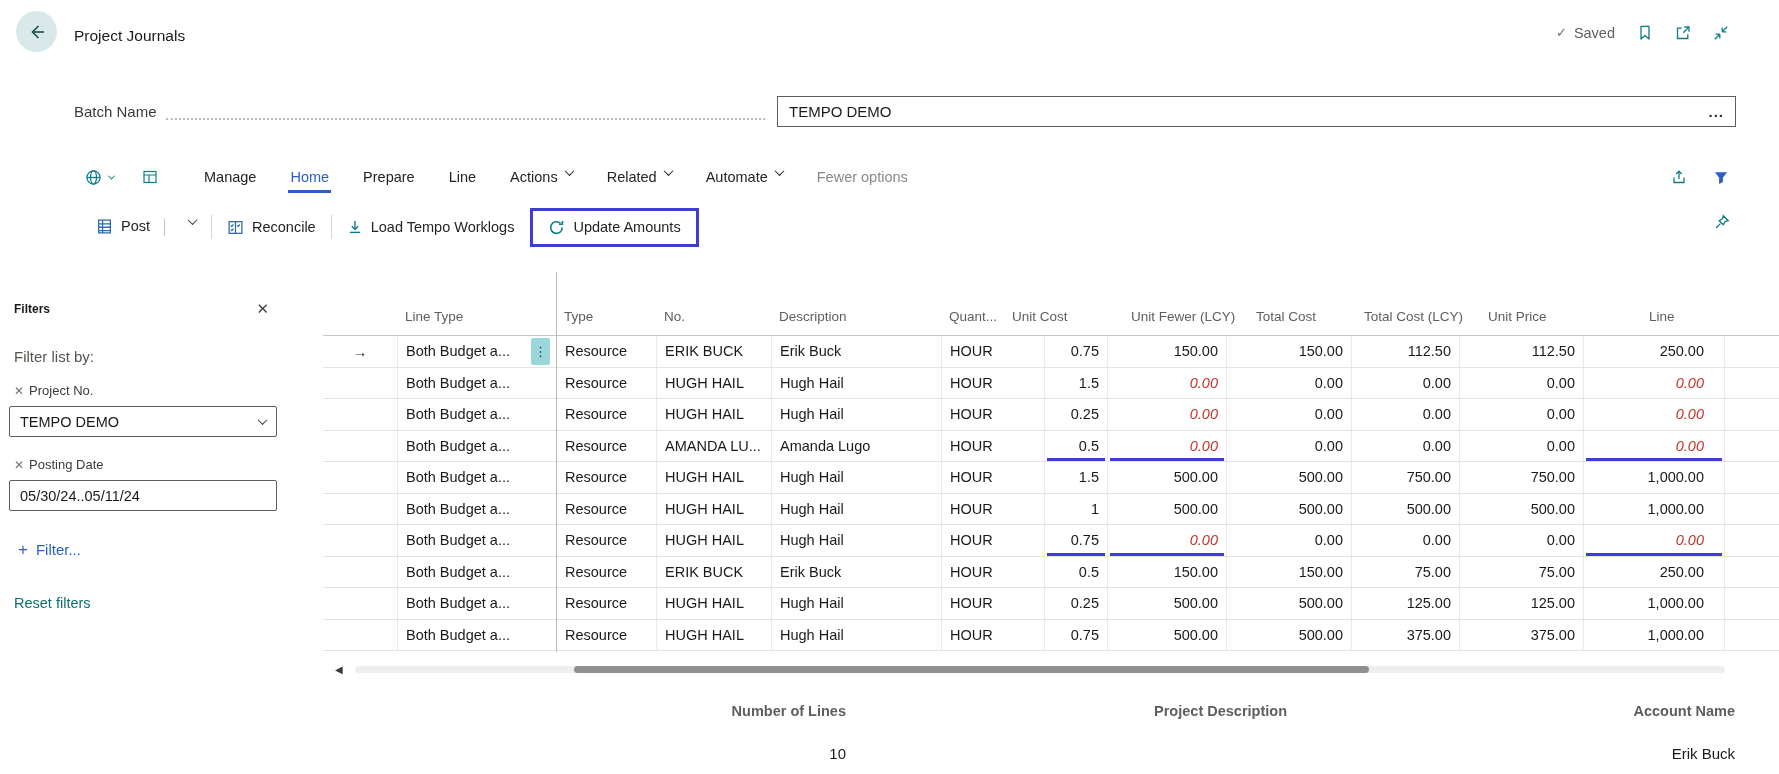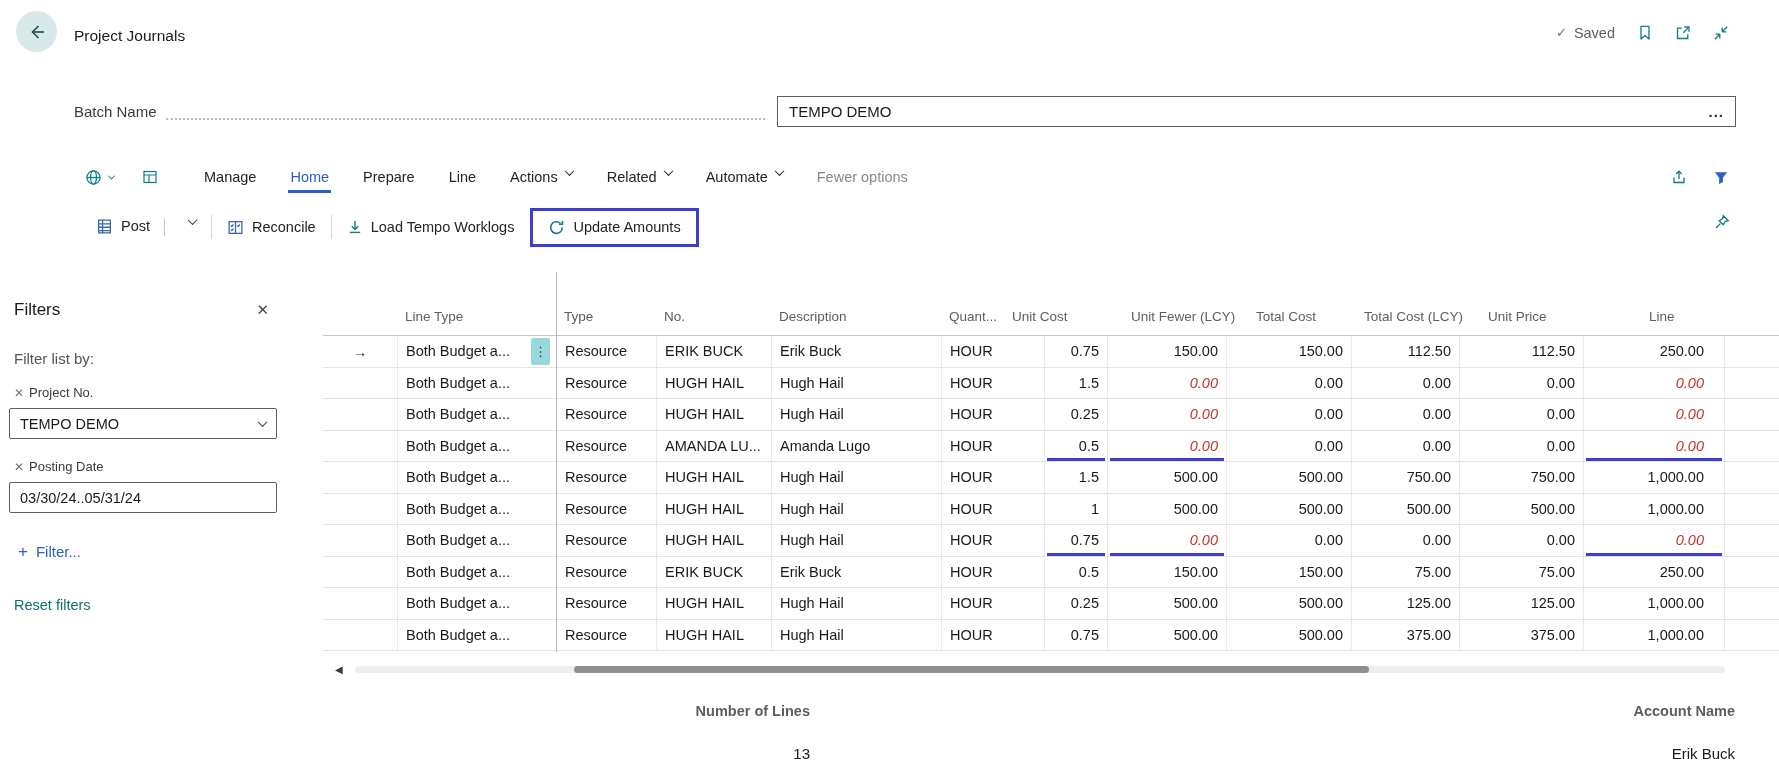--- a/index.html
+++ b/index.html
@@ -45,21 +45,21 @@
   .act-btn .aicon{display:flex;align-items:center;color:var(--icon-teal,#0e7c86)}
   .act-btn .aicon.blue{color:#3567ad}
   .post-sep{width:1px;height:18px;background:#c8c6c4;margin:0 8px 0 6px}
   .vsep{width:1px;height:24px;background:#d8d6d4;margin:0 15px}
   .hl-box{border:3px solid var(--annotation-blue,#3d3dd4);padding:8px 15px;display:flex;align-items:center;margin-left:16px}
   .pin{position:absolute;right:49px;top:214px;color:var(--icon-teal,#0e7c86);cursor:pointer}
 
   
   .filters-panel{position:absolute;left:9px;top:300px;width:268px}
   .f-head{display:flex;align-items:center;justify-content:space-between;padding:0 8px 0 5px}
-  .f-title{font-size:17px;font-weight:normal;color:#1b1a19}
+  .f-title{font-size:12px;font-weight:bold;color:#1b1a19}
   .f-close{font-size:15px;color:#484644;cursor:pointer}
   .f-sub{margin:30px 0 0 5px;font-size:15px;color:#56544f}
   .f-tag{margin:18px 0 8px 5px;font-size:13px;color:#3b3a39;display:flex;align-items:center;gap:5px}
   .f-tag .x{color:#767472;font-size:12px;cursor:pointer}
   .f-field{height:31px;border:1px solid #605e5c;border-radius:2px;display:flex;align-items:center;
     justify-content:space-between;padding:0 10px;font-size:14.5px;background:#fff;cursor:pointer;color:#1b1a19}
   .f-field .chev{color:#3b3a39;margin-left:0}
   .f-add{margin:30px 0 0 9px;display:flex;align-items:center;gap:8px;color:var(--accent-blue,#2b5fc7);font-size:15px;cursor:pointer}
   .f-add .plus{font-size:17px;line-height:1}
   .f-reset{margin:37px 0 0 5px;color:var(--reset-teal,#0a7070);font-size:14.5px;cursor:pointer}
@@ -97,21 +97,21 @@
   .freeze-line{position:absolute;left:556px;top:272px;width:1px;height:380px;background:#bcbab8}
 
   
   .hscroll{position:absolute;left:335px;top:662px;width:1390px;height:14px;display:flex;align-items:center}
   .hscroll .arrow{font-size:10px;color:#3b3a39;margin-right:12px;cursor:pointer}
   .hscroll .track{position:relative;flex:1;height:7px;border-radius:4px;background:#efeeed;cursor:pointer}
   .hscroll .thumb{position:absolute;top:0;left:219px;width:795px;height:7px;border-radius:4px;background:#8f8f8f;cursor:grab}
 
   
   .fblock{position:absolute;top:703px;text-align:right}
-  .fb-lines{right:969px}
+  .fb-lines{right:933px}
   .fb-desc{right:492px}
   .fb-acct{right:44px}
   .flabel{font-size:14.5px;font-weight:bold;color:#605e5c;white-space:nowrap}
   .fvalue{margin-top:26px;font-size:15px;color:#1b1a19;min-height:18px;white-space:nowrap}
 
   svg{display:block}
 </style>
 </head>
 <body>
 
@@ -285,21 +285,21 @@
     </div>
     <div class="f-field">
       <span>TEMPO DEMO</span>
       <span class="chev"></span>
     </div>
     <div class="f-tag" style="margin-top:20px">
       <span class="x">✕</span>
       <span>Posting Date</span>
     </div>
     <div class="f-field">
-      <span>03/30/24..05/31/24</span>
+      <span>05/30/24..05/11/24</span>
     </div>
     <div class="f-add">
       <span class="plus">+</span>
       <span>Filter...</span>
     </div>
     <div class="f-reset">Reset filters</div>
   </div>
 
   <div class="table-area">
     <div class="thead">
@@ -738,20 +738,24 @@
 
   <div class="hscroll">
     <span class="arrow">◀</span>
     <div class="track">
       <div class="thumb"></div>
     </div>
   </div>
 
   <div class="fblock fb-lines">
     <div class="flabel">Number of Lines</div>
-    <div class="fvalue">13</div>
+    <div class="fvalue">10</div>
+  </div>
+  <div class="fblock fb-desc">
+    <div class="flabel">Project Description</div>
+    <div class="fvalue"></div>
   </div>
   <div class="fblock fb-acct">
     <div class="flabel">Account Name</div>
     <div class="fvalue">Erik Buck</div>
   </div>
 
 </div>
 
 </body></html>

